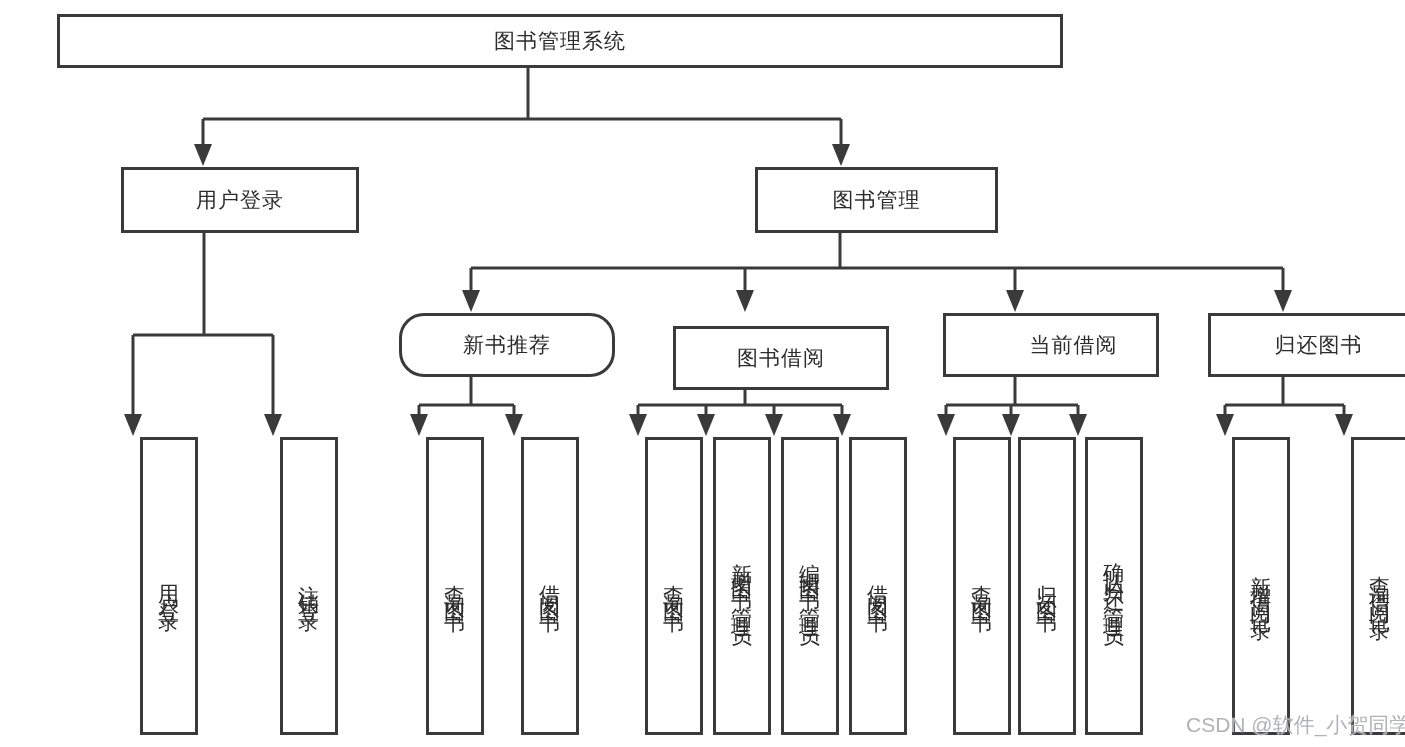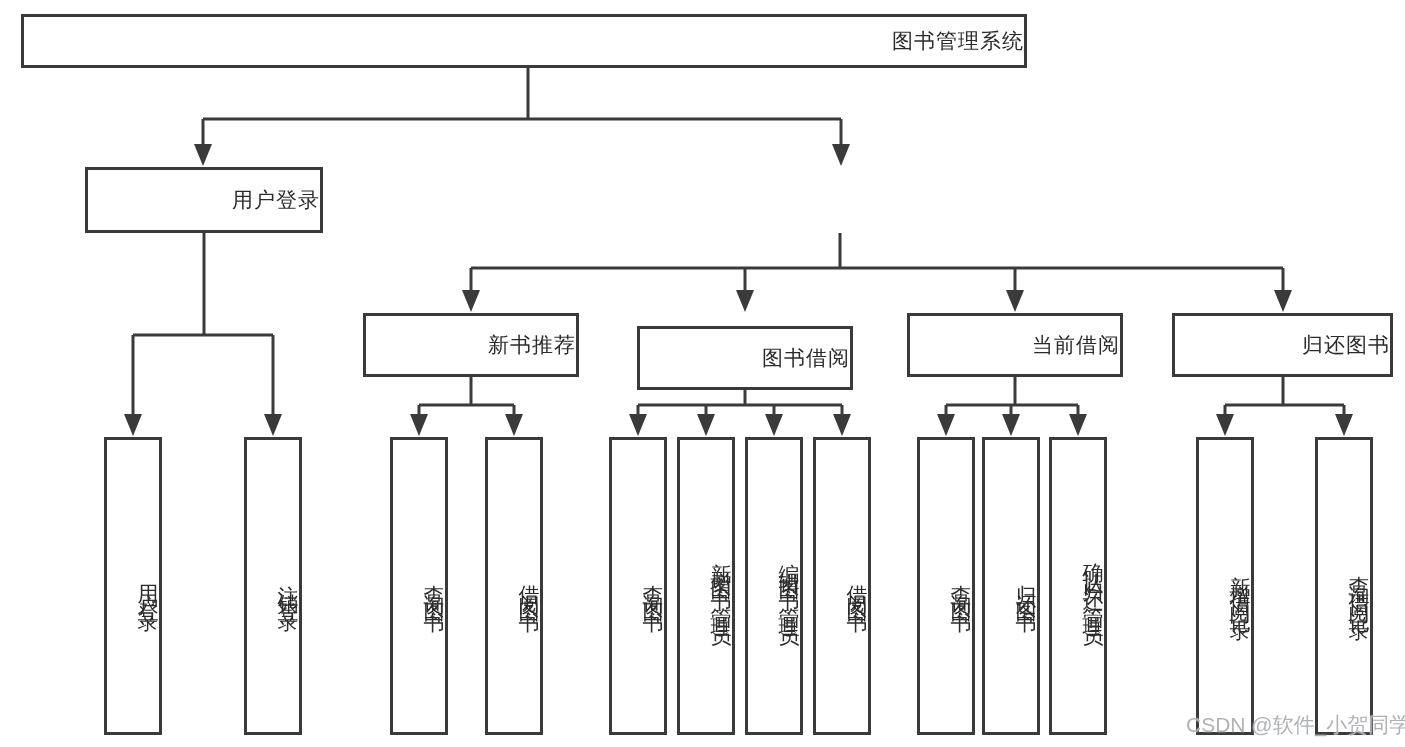--- a/index.html
+++ b/index.html
@@ -21,24 +21,25 @@
   }
   .edges-layer path { stroke: #3a3a3a; stroke-width: 3; fill: none; }
   .edges-layer polygon { fill: #3a3a3a; stroke: none; }
   .box {
     position: absolute;
     box-sizing: border-box;
     background: #ffffff;
     border: 3px solid #3a3a3a;
     display: flex;
     align-items: center;
-    justify-content: flex-end;
+    justify-content: center;
     font-size: 21px;
     letter-spacing: 1px;
     z-index: 2;
+    margin-left: 36px;
   }
   .leaf { top: 437px; width: 58px; height: 298px; }
   .vtext {
     writing-mode: vertical-rl;
     text-orientation: mixed;
     letter-spacing: 9px;
     line-height: 1;
     font-size: 21px;
     white-space: nowrap;
   }
@@ -134,22 +135,25 @@
     </g>
   </svg>
 
   <div class="box" style="left:21px; top:14px; width:1006px; height:54px;">
     <span>图书管理系统</span>
   </div>
 
   <div class="box" style="left:85px; top:167px; width:238px; height:66px;">
     <span>用户登录</span>
   </div>
-
-  <div class="box" style="left:363px; top:313px; width:216px; height:64px;">
+  <div class="box" style="left:719px; top:167px; width:243px; height:66px;">
+    <span>图书管理</span>
+  </div>
+
+  <div class="box" style="left:363px; top:313px; width:216px; height:64px;border-radius:25px;">
     <span>新书推荐</span>
   </div>
   <div class="box" style="left:637px; top:326px; width:216px; height:64px;">
     <span>图书借阅</span>
   </div>
   <div class="box" style="left:907px; top:313px; width:216px; height:64px;padding-left:45px;">
     <span>当前借阅</span>
   </div>
   <div class="box" style="left:1172px; top:313px; width:221px; height:64px;">
     <span>归还图书</span>

